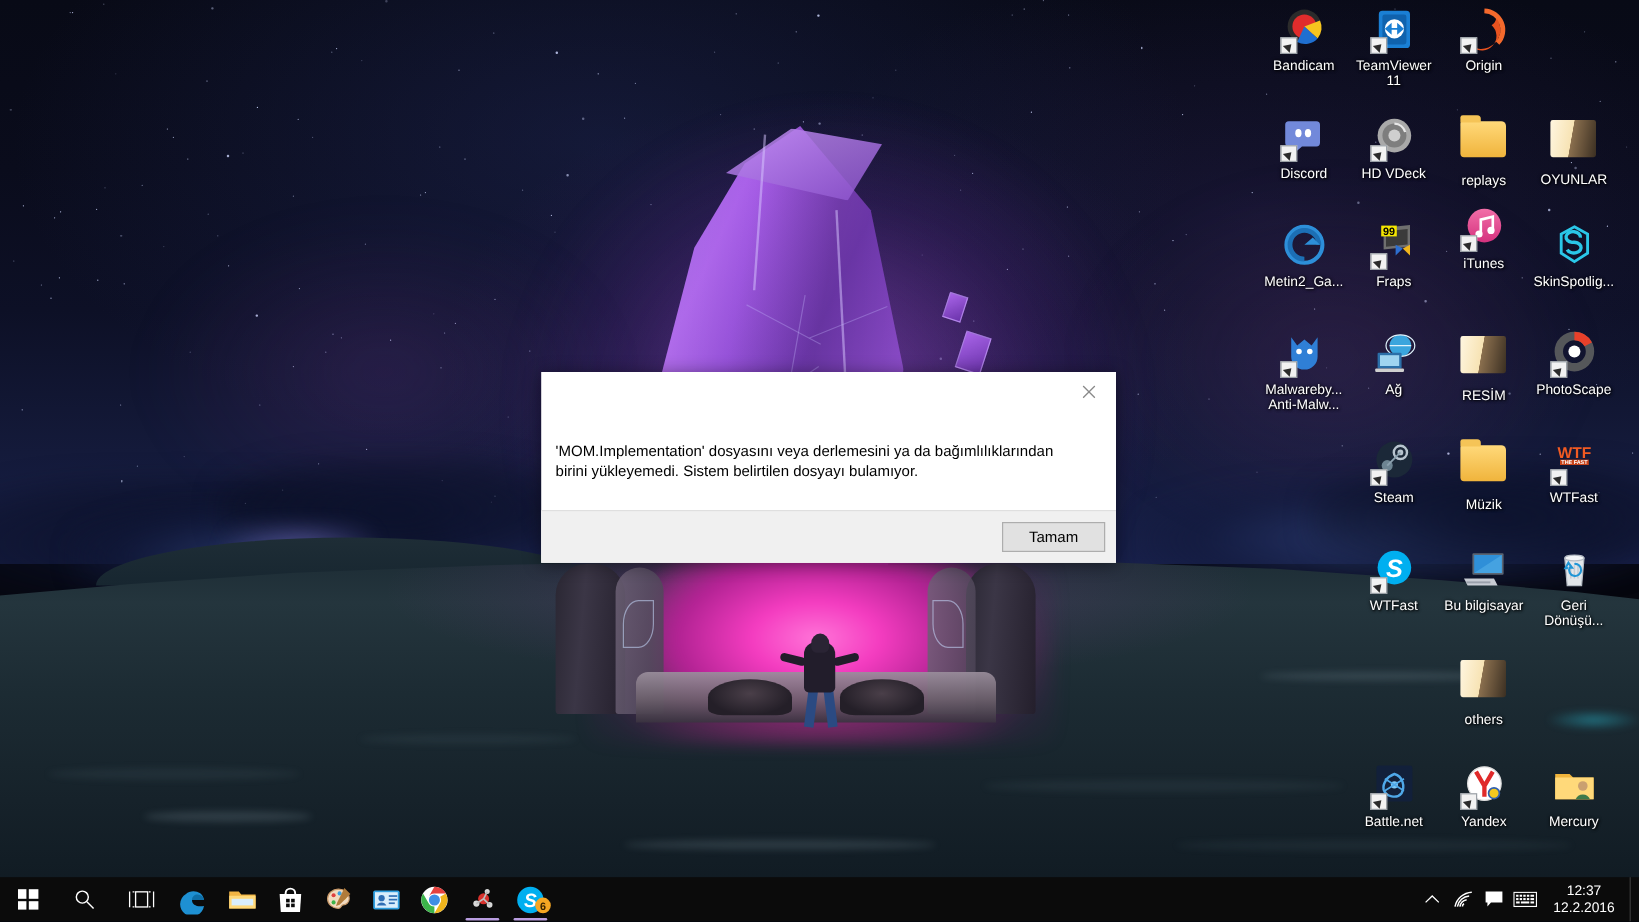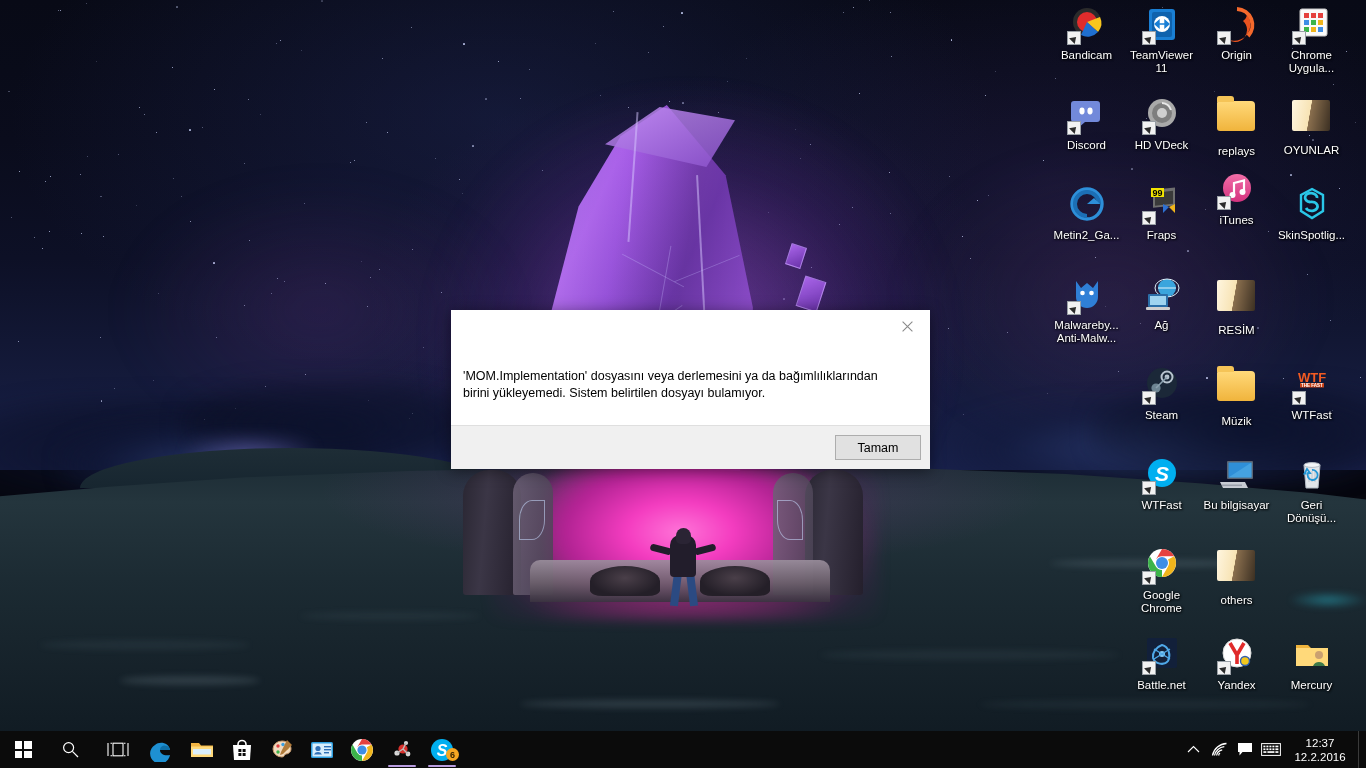--- a/index.html
+++ b/index.html
@@ -537,37 +537,20 @@
         </svg><span class="shortcut-arrow"></span></div>
       <div class="di-label">TeamViewer 11</div>
     </div>
     <div class="desktop-icon" style="left: 150px; top: 5px;">
       <div class="di-img"><svg width="40" height="40" viewBox="0 0 40 40">
           <path d="M20 4 A16 16 0 1 1 10 34 A11 11 0 1 0 26 16 A6 6 0 0 0 20 4 Z" fill="#e8521f"></path>
           <path d="M20 4 A16 16 0 0 1 31 31" fill="none" stroke="#f4692c" stroke-width="4"></path>
         </svg><span class="shortcut-arrow"></span></div>
       <div class="di-label">Origin</div>
     </div>
-    <div class="desktop-icon" style="left: 225px; top: 5px;">
-      <div class="di-img"><svg width="40" height="40" viewBox="0 0 40 40">
-          <rect x="8" y="4" width="27" height="27" rx="2" fill="#fafafa" stroke="#c9c9c9"></rect>
-          <g>
-            <rect x="12" y="8" width="5" height="5" fill="#e5413e"></rect>
-            <rect x="19" y="8" width="5" height="5" fill="#e5413e"></rect>
-            <rect x="26" y="8" width="5" height="5" fill="#e5413e"></rect>
-            <rect x="12" y="15" width="5" height="5" fill="#3e8ee5"></rect>
-            <rect x="19" y="15" width="5" height="5" fill="#3cb44a"></rect>
-            <rect x="26" y="15" width="5" height="5" fill="#f0b51c"></rect>
-            <rect x="12" y="22" width="5" height="5" fill="#3cb44a"></rect>
-            <rect x="19" y="22" width="5" height="5" fill="#f0b51c"></rect>
-            <rect x="26" y="22" width="5" height="5" fill="#3e8ee5"></rect>
-          </g>
-        </svg><span class="shortcut-arrow"></span></div>
-      <div class="di-label">Chrome Uygula...</div>
-    </div>
     <div class="desktop-icon" style="left: 0px; top: 95px;">
       <div class="di-img"><svg width="40" height="40" viewBox="0 0 40 40">
           <path d="M7 6 H30 A3 3 0 0 1 33 9 V24 A3 3 0 0 1 30 27 H18 L10 34 V27 H7 A3 3 0 0 1 4 24 V9 A3 3 0 0 1 7 6 Z" fill="#7289da"></path>
           <ellipse cx="15" cy="16" rx="2.6" ry="3.4" fill="#fff"></ellipse>
           <ellipse cx="23" cy="16" rx="2.6" ry="3.4" fill="#fff"></ellipse>
         </svg><span class="shortcut-arrow"></span></div>
       <div class="di-label">Discord</div>
     </div>
     <div class="desktop-icon" style="left: 75px; top: 95px;">
       <div class="di-img"><svg width="40" height="40" viewBox="0 0 40 40">
@@ -648,20 +631,28 @@
           <rect x="4" y="32" width="24" height="3" rx="1" fill="#cfcfcf"></rect>
         </svg></div>
       <div class="di-label">Ağ</div>
     </div>
     <div class="desktop-icon" style="left: 150px; top: 275px;">
       <div class="di-img">
         <div class="folder-open" style="background:linear-gradient(100deg,#fff6e0 0%,#f7e3b4 46%,#8a6f4e 47%,#3b2f22 100%);"></div>
       </div>
       <div class="di-label">RESİM</div>
     </div>
+    <div class="desktop-icon" style="left: 225px; top: 275px;">
+      <div class="di-img"><svg width="40" height="40" viewBox="0 0 40 40">
+          <circle cx="20" cy="18" r="13" fill="none" stroke="#55575a" stroke-width="7"></circle>
+          <path d="M20 5 A13 13 0 0 1 31.5 12" fill="none" stroke="#e8402a" stroke-width="7"></path>
+          <circle cx="20" cy="18" r="5" fill="#fff"></circle>
+        </svg><span class="shortcut-arrow"></span></div>
+      <div class="di-label">PhotoScape</div>
+    </div>
     <div class="desktop-icon" style="left: 75px; top: 365px;">
       <div class="di-img"><svg width="40" height="40" viewBox="0 0 40 40">
           <circle cx="20" cy="18" r="15" fill="#1b2838"></circle>
           <circle cx="25" cy="12" r="5.5" fill="none" stroke="#b8c4cf" stroke-width="2"></circle>
           <circle cx="25" cy="12" r="2.4" fill="#b8c4cf"></circle>
           <circle cx="14" cy="23" r="4.6" fill="#6d8492"></circle>
           <path d="M14 23 L25 12" stroke="#8ba0ae" stroke-width="1.6"></path>
         </svg><span class="shortcut-arrow"></span></div>
       <div class="di-label">Steam</div>
     </div>
@@ -697,31 +688,20 @@
       <div class="di-label">Bu bilgisayar</div>
     </div>
     <div class="desktop-icon" style="left: 225px; top: 455px;">
       <div class="di-img"><svg width="40" height="40" viewBox="0 0 40 40">
           <path d="M12 10 H28 L26 33 H14 Z" fill="#e2e6ea" stroke="#b5bcc4"></path>
           <ellipse cx="20" cy="10" rx="8" ry="2.4" fill="#f4f6f8" stroke="#b5bcc4"></ellipse>
           <path d="M17 16 L17 27 M20 16 L20 27 M23 16 L23 27" stroke="#c4cad1" stroke-width="1.2"></path>
           <path d="M20 15 A5 5 0 1 1 16 18 L18 18 L15 14 L12.5 18.5 L14.6 18.5" fill="none" stroke="#2196d6" stroke-width="1.8"></path>
         </svg></div>
       <div class="di-label">Geri Dönüşü...</div>
-    </div>
-    <div class="desktop-icon" style="left: 75px; top: 545px;">
-      <div class="di-img"><svg width="40" height="40" viewBox="0 0 40 40">
-          <circle cx="20" cy="18" r="14" fill="#fff"></circle>
-          <path d="M20 4 A14 14 0 0 1 32.2 11.2 L20 11.2 A7 7 0 0 0 13.9 14.6 Z" fill="#e5413e"></path>
-          <path d="M32.2 11.2 A14 14 0 0 1 20 32 L26 21.6 A7 7 0 0 0 26 14.6 Z" fill="#f0b51c"></path>
-          <path d="M20 32 A14 14 0 0 1 7.8 11.2 L13.9 21.6 A7 7 0 0 0 20 25 Z" fill="#3cb44a"></path>
-          <circle cx="20" cy="18" r="6" fill="#3e8ee5"></circle>
-          <circle cx="20" cy="18" r="4.4" fill="#fff" opacity=".0"></circle>
-        </svg><span class="shortcut-arrow"></span></div>
-      <div class="di-label">Google Chrome</div>
     </div>
     <div class="desktop-icon" style="left: 150px; top: 545px;">
       <div class="di-img">
         <div class="folder-open" style="background:linear-gradient(100deg,#fff6e0 0%,#f7e3b4 46%,#8a6f4e 47%,#3b2f22 100%);"></div>
       </div>
       <div class="di-label">others</div>
     </div>
     <div class="desktop-icon" style="left: 75px; top: 635px;">
       <div class="di-img"><svg width="40" height="40" viewBox="0 0 40 40">
           <rect x="5" y="3" width="30" height="30" rx="2" fill="#12203a"></rect>

